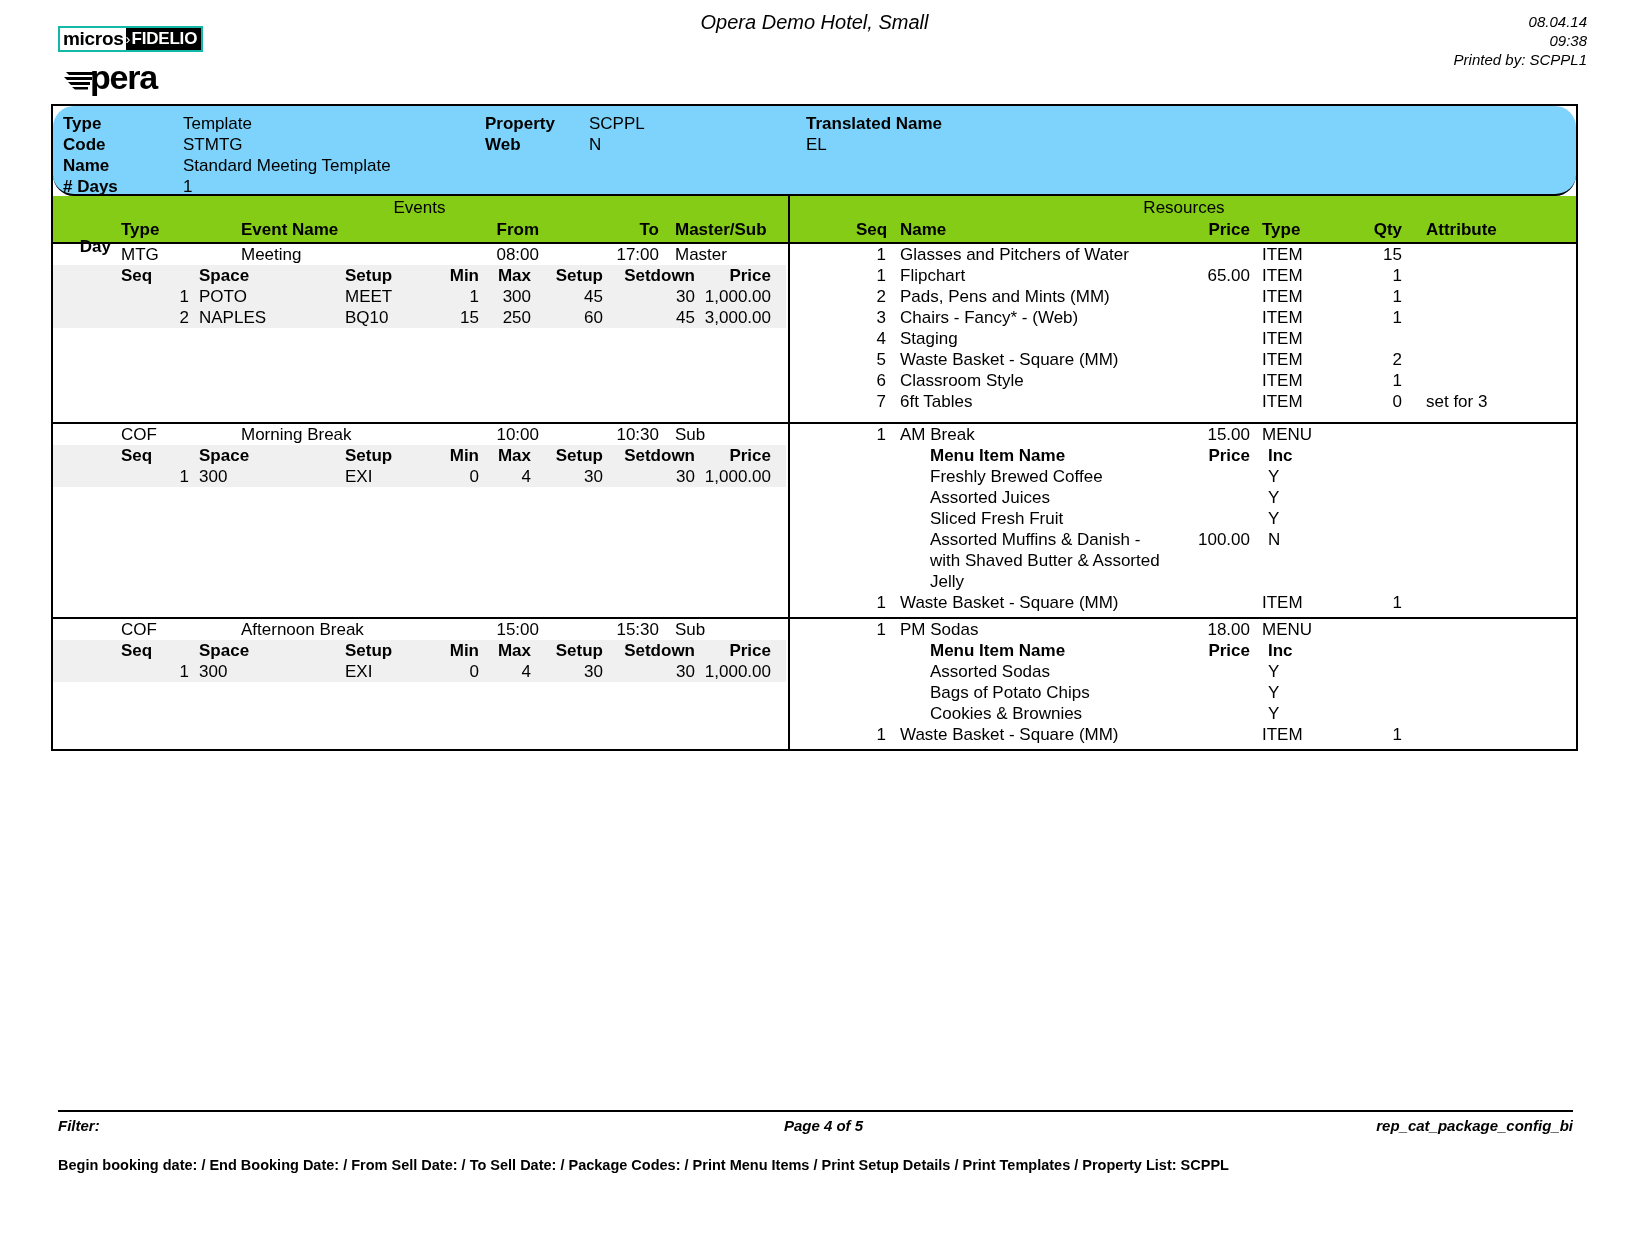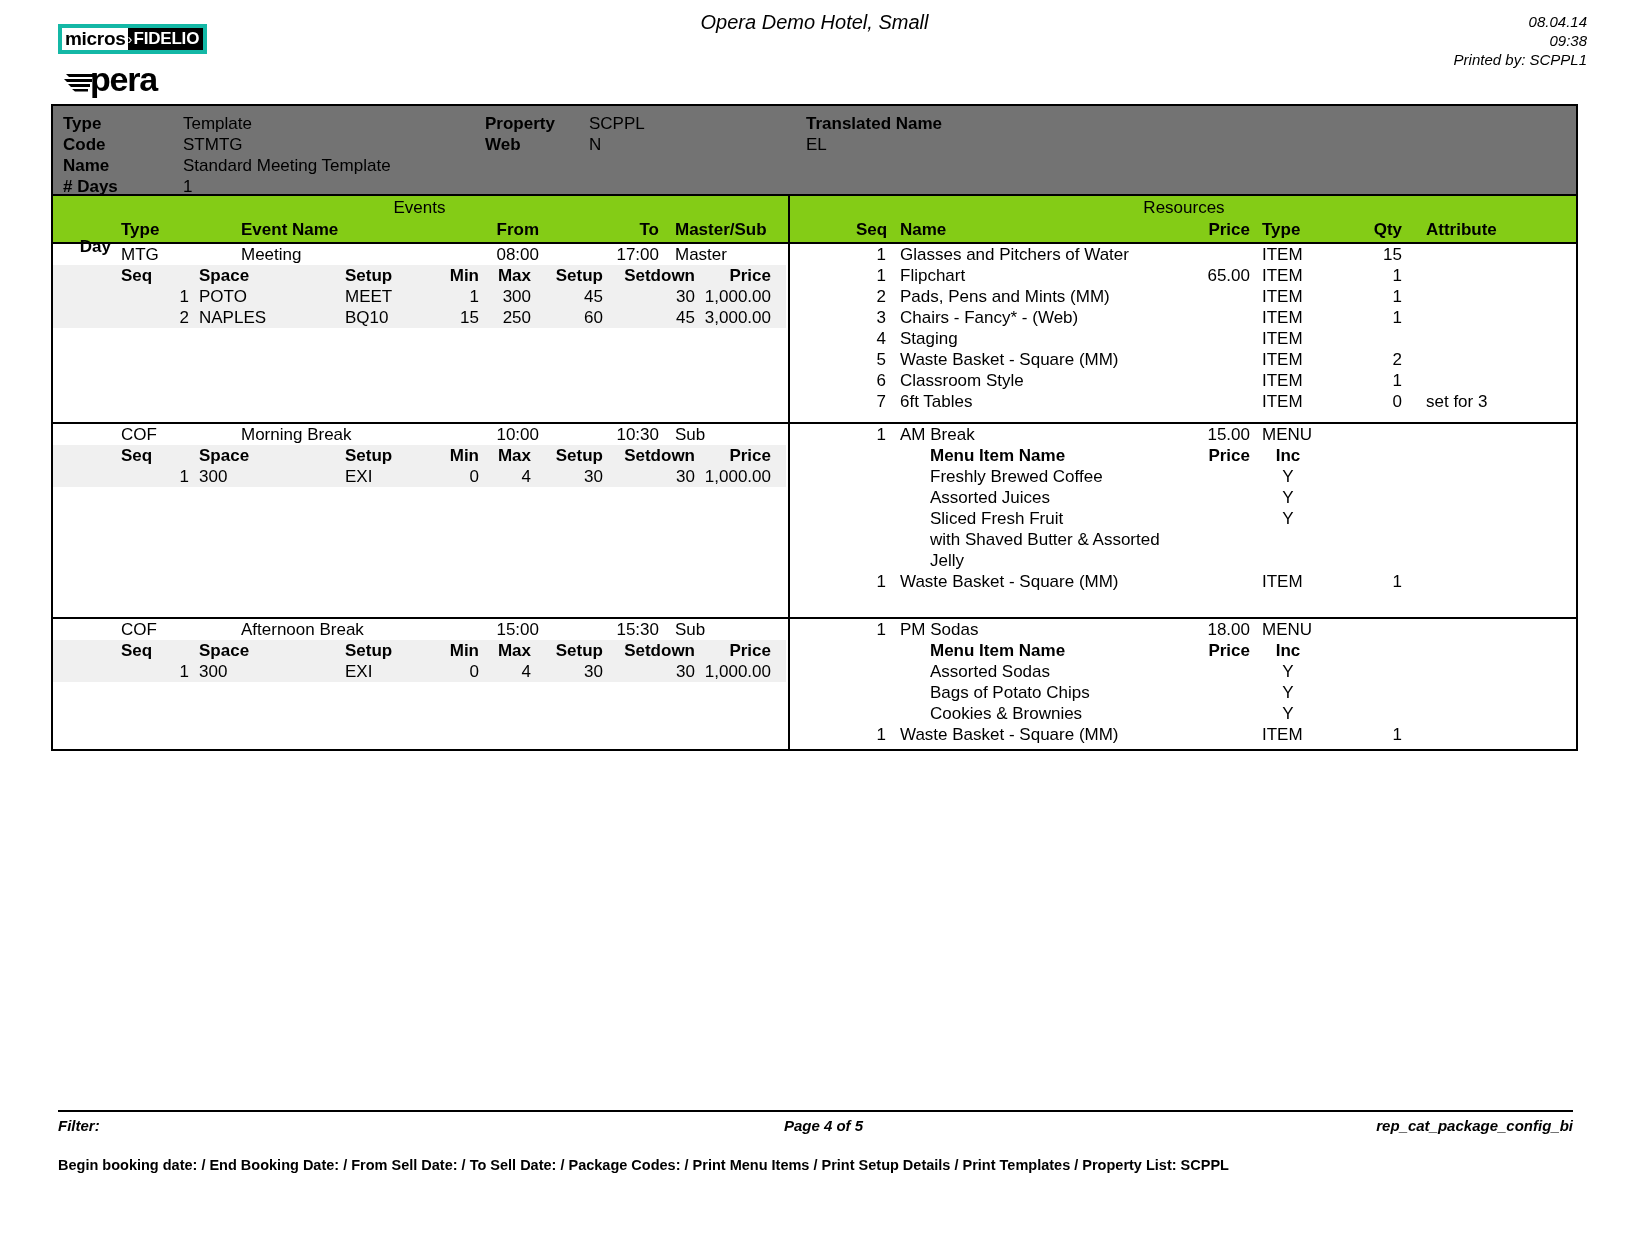--- a/index.html
+++ b/index.html
@@ -29,21 +29,21 @@
     height: 96px;
   }
   .logo-block {
     position: absolute;
     left: 58px;
     top: 14px;
     width: 300px;
   }
   .micros-fidelio {
     display: inline-block;
-    border: 4px solid #14b8a6;
+    border: 2px solid #14b8a6;
     font-size: 0px;
     line-height: 0;
     background: #8b5cf6;
   }
   .mf-left {
     display: inline-block;
     background: #ffffff;
     color: #000000;
     font-family: "Liberation Sans", sans-serif;
     font-weight: bold;
@@ -131,24 +131,25 @@
     position: absolute;
     left: 51px;
     top: 104px;
     width: 1527px;
     border: 2px solid #000000;
     box-sizing: border-box;
   }
 
   
   .summary {
-    background: #737373;
+    background: #7dd3fc;
     position: relative;
     height: 88px;
     border-bottom: 2px solid #000000;
+    border-radius: 21px;
   }
   .sum-col { position: absolute; top: 7px; }
   .sum-row { height: 21px; line-height: 21px; font-size: 17px; white-space: nowrap;}
   .sum-lbl { font-weight: bold; display: inline-block; width: 120px; }
   .sum-lbl.w2 { width: 104px; }
   .sum-val { display: inline-block; }
 
   
   .sect-head {
     position: relative;
@@ -233,21 +234,21 @@
   
   .r-seq   { left: 66px;  width: 30px; text-align: right; }
   .r-name  { left: 110px; }
   .r-price { left: 330px; width: 130px; text-align: right; }
   .r-type  { left: 472px; }
   .r-qty   { left: 560px; width: 52px; text-align: right; }
   .r-attr  { left: 636px; }
 
   .m-name  { left: 140px; }
   .m-price { left: 360px; width: 100px; text-align: right; }
-  .m-inc   { left: 478px; width: 40px; text-align: center; }
+  .m-inc   { left: 478px; width: 40px; }
 
   
   .footer {
     position: absolute;
     left: 58px;
     top: 1110px;
     width: 1515px;
   }
   .footer-rule {
     border-top: 2px solid #000000;
@@ -517,20 +518,25 @@
               </div>
               <div class="row">
                 <span class="cell m-name">Assorted Juices</span>
                 <span class="cell m-inc">Y</span>
               </div>
               <div class="row">
                 <span class="cell m-name">Sliced Fresh Fruit</span>
                 <span class="cell m-inc">Y</span>
               </div>
               <div class="row">
+                <span class="cell m-name">Assorted Muffins &amp; Danish -</span>
+                <span class="cell m-price">100.00</span>
+                <span class="cell m-inc">N</span>
+              </div>
+              <div class="row">
                 <span class="cell m-name">with Shaved Butter &amp; Assorted</span>
               </div>
               <div class="row">
                 <span class="cell m-name">Jelly</span>
               </div>
               <div class="row">
                 <span class="cell r-seq">1</span>
                 <span class="cell r-name">Waste Basket - Square (MM)</span>
                 <span class="cell r-type">ITEM</span>
                 <span class="cell r-qty">1</span>

